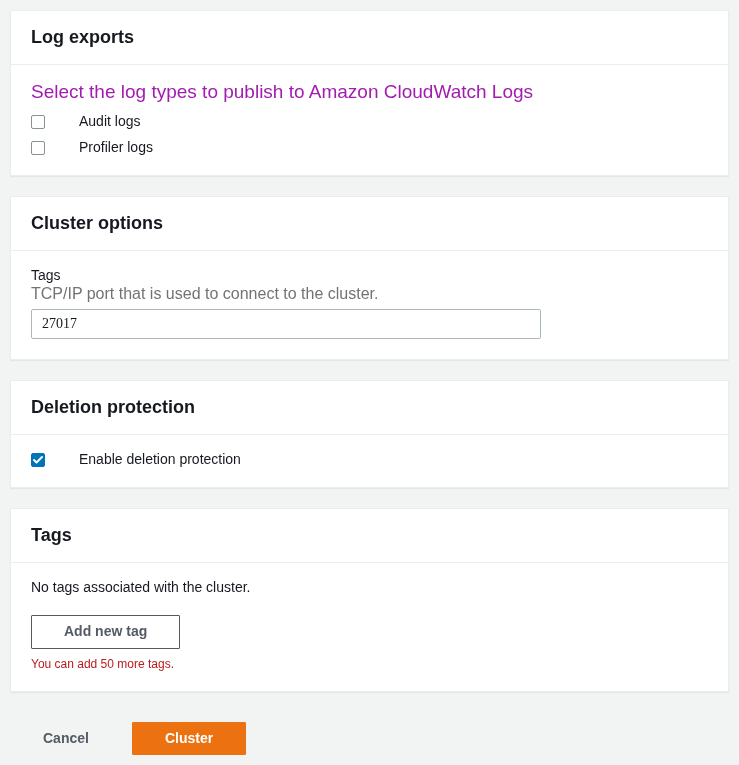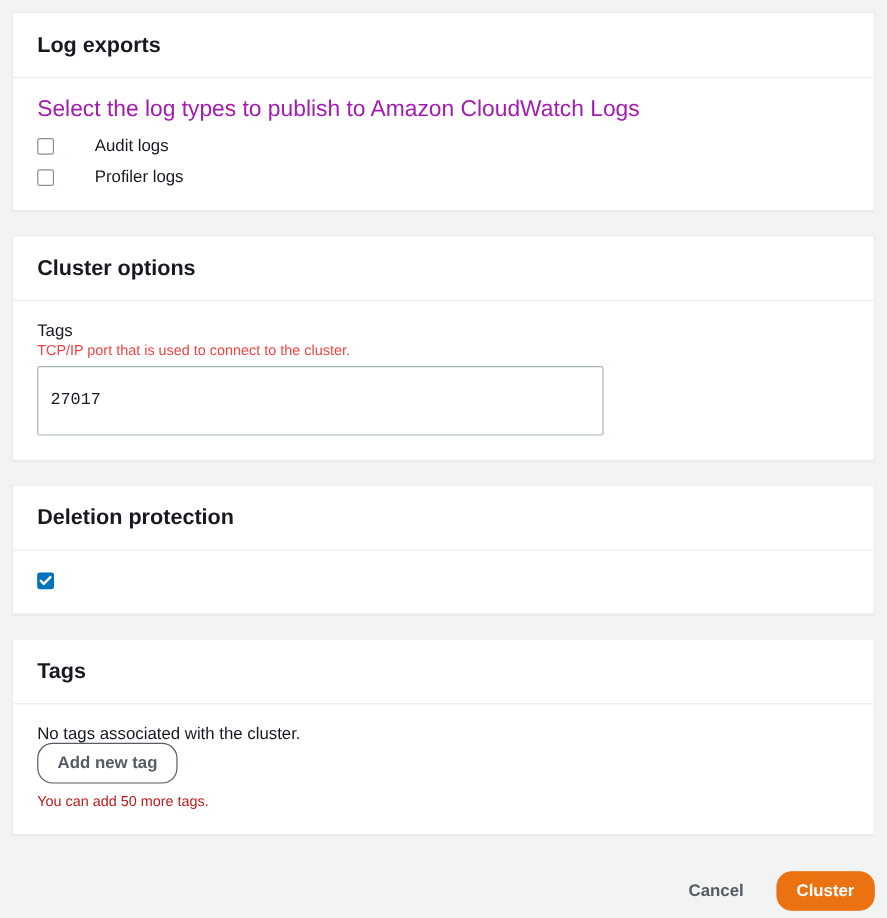--- a/index.html
+++ b/index.html
@@ -71,45 +71,45 @@
     color: #687078;
     margin-top: 4px;
     line-height: 1.4;
   }
   .field-label {
     font-size: 14px;
     color: #16191f;
     margin-bottom: 2px;
   }
   .field-desc {
-    font-size: 12px;
-    color: #ef4444;
+    font-size: 16px;
+    color: #737373;
     margin-bottom: 6px;
   }
   .text-input {
-    width: 472px;
+    width: 510px;
     max-width: 100%;
-    padding: 20px 10px;
+    padding: 6px 10px;
     font-size: 14px;
     border: 1px solid #aab7b8;
     border-radius: 2px;
     color: #16191f;
-    font-family: Liberation Mono, monospace;
+    font-family: Liberation Serif, serif;
   }
   .empty-text {
     font-size: 14px;
     color: #16191f;
-    margin-bottom: 0;
+    margin-bottom: 20px;
   }
   .btn {
     display: inline-block;
-    padding: 6px 16px;
+    padding: 6px 32px;
     font-size: 14px;
     font-weight: 700;
-    border-radius: 13px;
+    border-radius: 1px;
     cursor: pointer;
     font-family: inherit;
     line-height: 1.4;
   }
   .btn-secondary {
     background: #fff;
     border: 1px solid #545b64;
     color: #545b64;
   }
   .btn-link {
@@ -122,21 +122,20 @@
     border: 1px solid #ec7211;
     color: #fff;
   }
   .hint-below {
     font-size: 12px;
     color: #b91c1c;
     margin-top: 8px;
   }
   .footer-actions {
     display: flex;
-    justify-content: flex-end;
     gap: 10px;
     padding: 10px 0 4px 0;
   }
 </style>
 </head>
 <body>
 
 <div class="panel">
   <div class="panel-header">
     <h2 class="panel-title">Log exports</h2>
@@ -174,20 +173,21 @@
     <h2 class="panel-title">Deletion protection</h2>
   </div>
   <div class="panel-body">
     <div class="checkbox-row">
       <span class="checkbox checked">
         <svg viewBox="0 0 12 12">
             <path d="M2 6 L4.5 8.5 L10 3" stroke="#fff" stroke-width="2" fill="none" stroke-linecap="round" stroke-linejoin="round"></path>
           </svg>
       </span>
       <div class="checkbox-text">
+        <div class="checkbox-label">Enable deletion protection</div>
       </div>
     </div>
   </div>
 </div>
 
 <div class="panel">
   <div class="panel-header">
     <h2 class="panel-title">Tags</h2>
   </div>
   <div class="panel-body">

